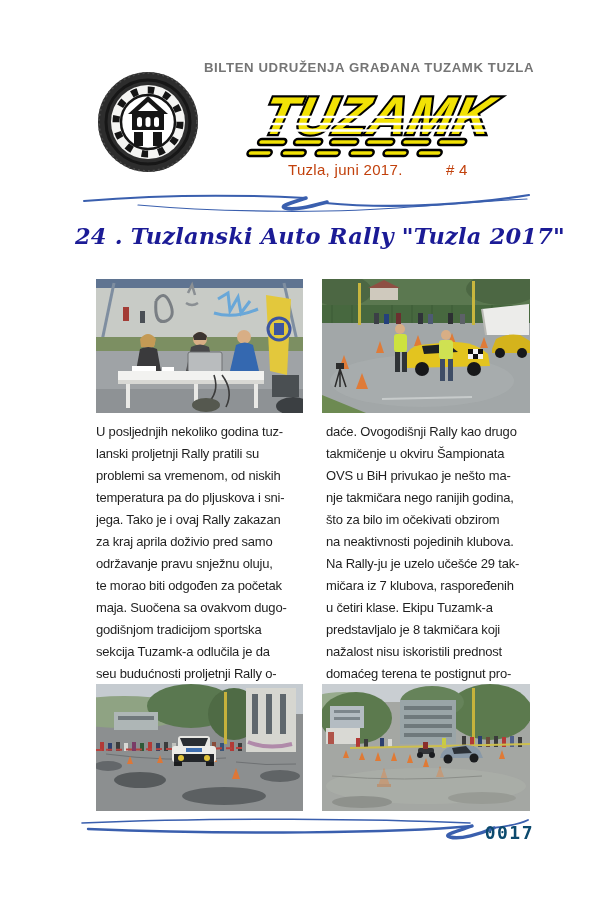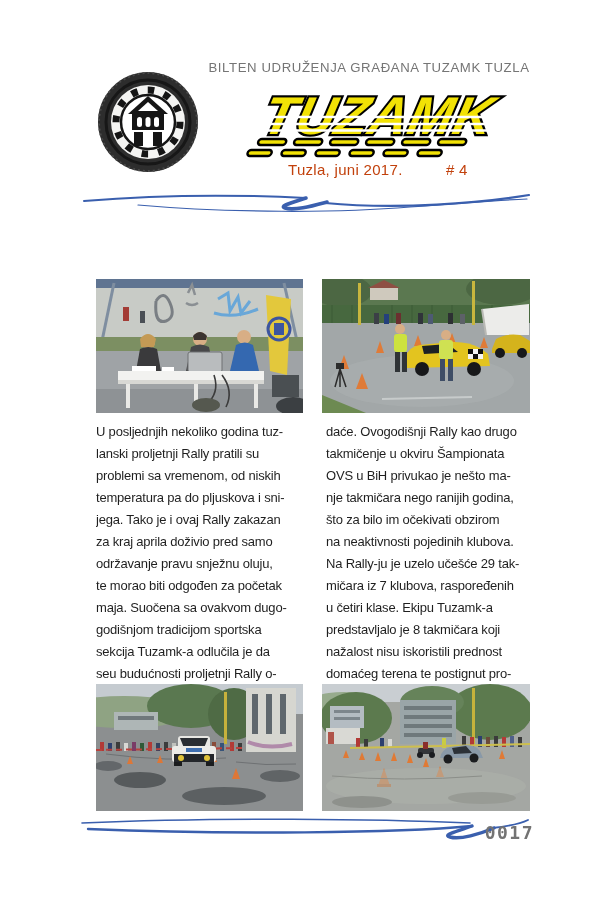--- a/index.html
+++ b/index.html
@@ -3,21 +3,21 @@
 <meta charset="utf-8">
 <style>
   html,body{margin:0;padding:0;background:#e8e8e8;}
   .page{
     position:relative;width:605px;height:906px;background:#ffffff;
     font-family:"Liberation Sans",sans-serif;overflow:hidden;margin:0 auto;
   }
   .abs{position:absolute;}
   .bulletin-line{
     left:200px;top:60px;width:338px;text-align:center;
-    font-size:13.2px;letter-spacing:.6px;color:#757575;font-weight:400;
+    font-size:13.2px;letter-spacing:.6px;color:#757575;font-weight:700;
     white-space:nowrap;
   }
   .dateline,.issue-no{
     top:161px;font-size:15px;color:#c2410c;font-weight:500;letter-spacing:.3px;
   }
   .dateline{left:288px;}
   .issue-no{left:446px;}
   .article-title{
     top:223px;left:35px;right:0;text-align:center;
     font-family:"DejaVu Serif","Liberation Serif",serif;
@@ -29,21 +29,21 @@
     font-size:13px;line-height:22px;letter-spacing:-.2px;
     white-space:pre;overflow:hidden;
   }
   .col-left{left:96px;width:214px;}
   .col-right{left:326px;width:216px;}
   .photo{overflow:hidden;background:#aaa;}
   .photo svg{display:block;}
   .page-number{
     top:822px;left:460px;width:74px;text-align:right;
     font-family:"DejaVu Sans Mono","Liberation Mono",monospace;
-    font-weight:bold;font-size:18px;color:#737373;letter-spacing:1.5px;
+    font-weight:bold;font-size:18px;color:#0c4a6e;letter-spacing:1.5px;
   }
 </style>
 </head>
 <body>
 
 <div class="page">
 
   <div class="abs" style="left:96px;top:70px;width:104px;height:104px;">
     <svg width="104" height="104" viewBox="0 0 104 104">
       <circle cx="52" cy="52" r="50" fill="#2d2d2d"></circle>
@@ -105,20 +105,21 @@
     <svg width="457" height="28" viewBox="0 0 457 28">
       <g fill="none" stroke="#3a5fae" stroke-linecap="round">
         <path d="M6 15 C 90 8 170 9 228 12" stroke-width="2"></path>
         <path d="M228 12 c -15 5 -27 8 -21 10 c 9 3 27 -2 42 -6" stroke-width="3.6"></path>
         <path d="M247 17 C 322 24 402 17 451 9" stroke-width="2.2"></path>
         <path d="M60 19 C 150 27 262 27 332 21 C 382 17 422 14 449 13" stroke-width="1.2"></path>
       </g>
     </svg>
   </div>
 
+  <div class="abs article-title">24 . Tuzlanski Auto Rally "Tuzla 2017"</div>
 
   <div class="abs photo" style="left:96px;top:279px;width:207px;height:134px;">
     <svg width="207" height="134" viewBox="0 0 207 134">
       <rect width="207" height="64" fill="#c8cbc6"></rect>
       <rect y="0" width="207" height="9" fill="#5f7491"></rect>
       <line x1="18" y1="4" x2="6" y2="62" stroke="#7f8ea0" stroke-width="3"></line>
       <line x1="188" y1="4" x2="201" y2="62" stroke="#7f8ea0" stroke-width="3"></line>
 
       <path d="M60 22 q8 -12 14 2 q6 14 -4 18 q-12 4 -10 -20" fill="none" stroke="#7a7f84" stroke-width="3"></path>
       <g stroke="#69a7d8" stroke-width="3" fill="none">

